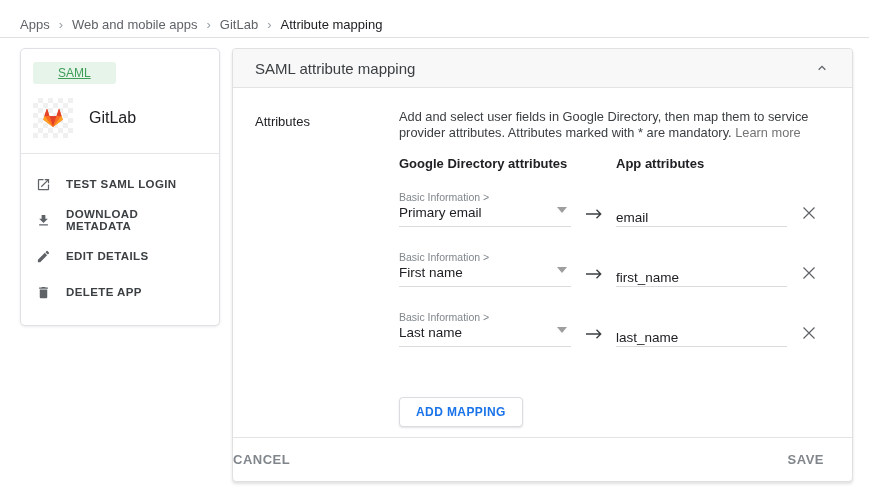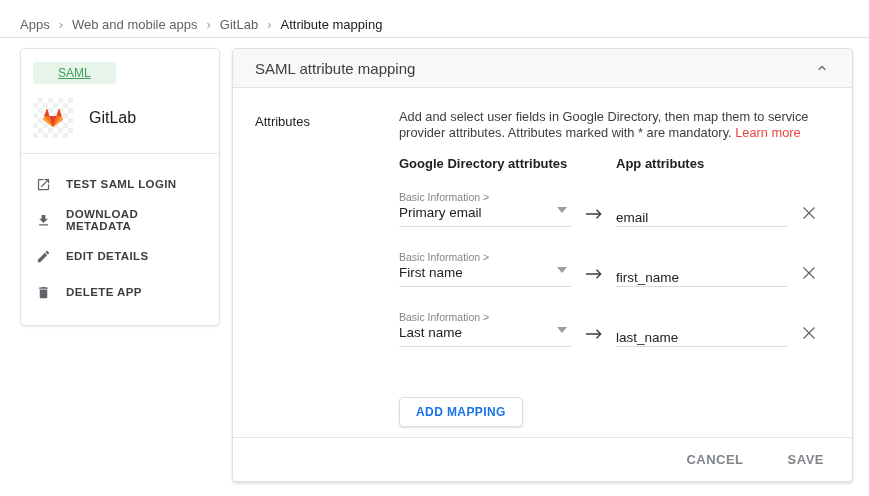--- a/index.html
+++ b/index.html
@@ -60,21 +60,21 @@
   .panel-header {
     height:39px; flex:0 0 39px; background:#f8f8f8; border-bottom:1px solid #e3e3e3;
     border-radius:4px 4px 0 0;
     display:flex; align-items:center; padding:0 22px; cursor:pointer;
   }
   .panel-title { flex:1; font-size:15px; color:#3c4043; }
   .panel-body { flex:1; position:relative; }
   .section-label { position:absolute; left:22px; top:26px; font-size:13px; color:#202124; }
   .main-col { position:absolute; left:166px; top:21px; width:453px; }
   .description { font-size:12.8px; line-height:16px; color:#3c4043; max-width:453px; }
-  .learn-more { color:#ef4444; text-decoration:none; cursor:pointer; }
+  .learn-more { color:#737373; text-decoration:none; cursor:pointer; }
   .cols-header { display:flex; margin-top:15px; font-size:13px; font-weight:bold; color:#202124; }
   .col-directory { width:217px; }
   .rows { margin-top:20px; }
   .mapping-row { display:flex; align-items:flex-end; margin-bottom:24px; }
   .dd {
     position:relative; width:172px; border-bottom:1px solid #d9dbdd;
     padding-bottom:5px; cursor:pointer;
   }
   .dd-category { font-size:10.5px; line-height:12px; color:#80868b; }
   .dd-value { font-size:13.5px; line-height:17px; color:#202124; margin-top:1px; }
@@ -94,21 +94,21 @@
   .add-mapping {
     margin-top:26px; display:inline-block;
     background:#fff; border:1px solid #dadce0; border-radius:4px;
     box-shadow:0 1px 2px rgba(0,0,0,.12);
     color:#1a73e8; font-family:"Liberation Sans", sans-serif;
     font-size:12px; font-weight:bold; letter-spacing:.4px;
     padding:7px 16px; cursor:pointer;
   }
   .panel-footer {
     height:44px; flex:0 0 44px; border-top:1px solid #e3e3e3;
-    display:flex; align-items:center; justify-content:flex-end; gap:44px; padding-right:28px;
+    display:flex; align-items:center; justify-content:space-between; gap:44px; padding-right:28px;
   }
   .footer-btn {
     background:none; border:none; cursor:pointer;
     font-family:"Liberation Sans", sans-serif;
     font-size:13px; font-weight:bold; letter-spacing:.5px; color:#80868b; padding:0;
   }
 </style>
 </head>
 <body>
 

